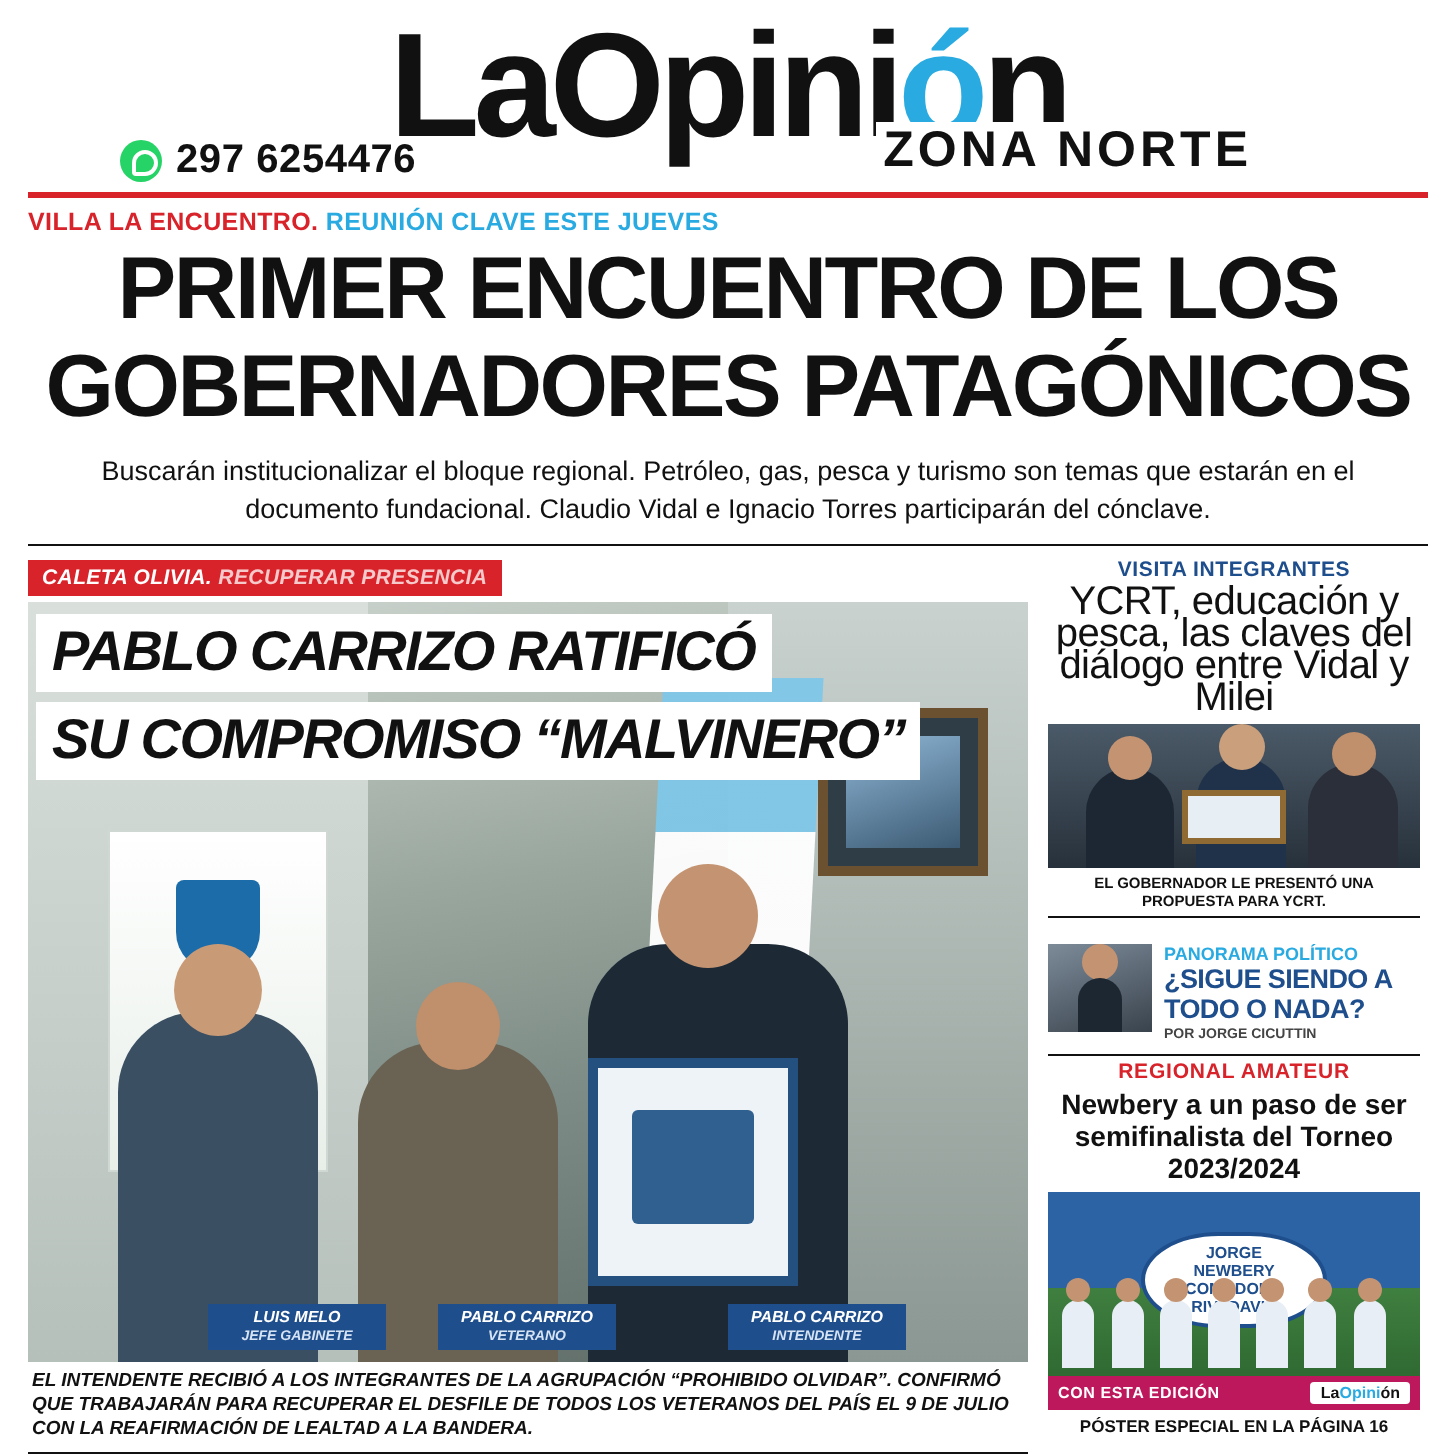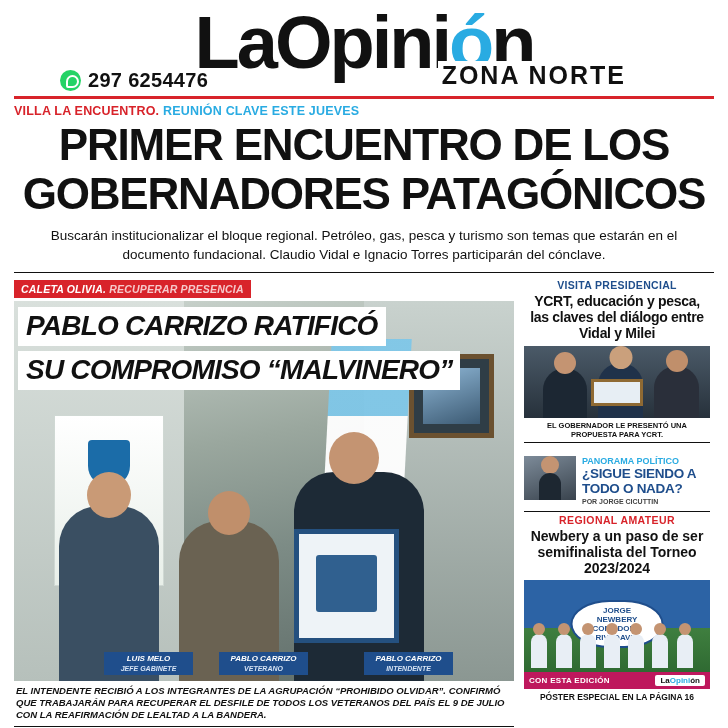--- a/index.html
+++ b/index.html
@@ -218,22 +218,22 @@
   
   .side-sec { margin-bottom: 7px; }
   .side-kicker {
     color: #1f4e8c;
     font-weight: bold;
     font-size: 10.5px;
     text-align: center;
     letter-spacing: 0.3px;
   }
   .side-head {
-    font-weight: bold;
-    font-size: 14px;
+    font-weight: normal;
+    font-size: 20px;
     line-height: 16px;
     text-align: center;
     margin-top: 2px;
     letter-spacing: -0.3px;
   }
   .side-photo {
     height: 72px;
     margin-top: 5px;
     background: linear-gradient(180deg,#4b5a68,#27313b);
     position: relative;
@@ -409,21 +409,21 @@
       <div class="teaser">
         
         
         
       </div>
     </div>
 
     <div class="col-side">
 
       <div class="side-sec">
-        <div class="side-kicker">VISITA PRESIDENCIAL</div>
+        <div class="side-kicker">VISITA INTEGRANTES</div>
         <div class="side-head">YCRT, educación y pesca, las claves del diálogo entre Vidal y Milei</div>
         <div class="side-photo">
           <div class="sp-man spa"></div>
           <div class="sp-man spb"></div>
           <div class="sp-man spc"></div>
           <div class="sp-frame"></div>
         </div>
         <div class="side-caption">EL GOBERNADOR LE PRESENTÓ UNA PROPUESTA PARA YCRT.</div>
       </div>
 

